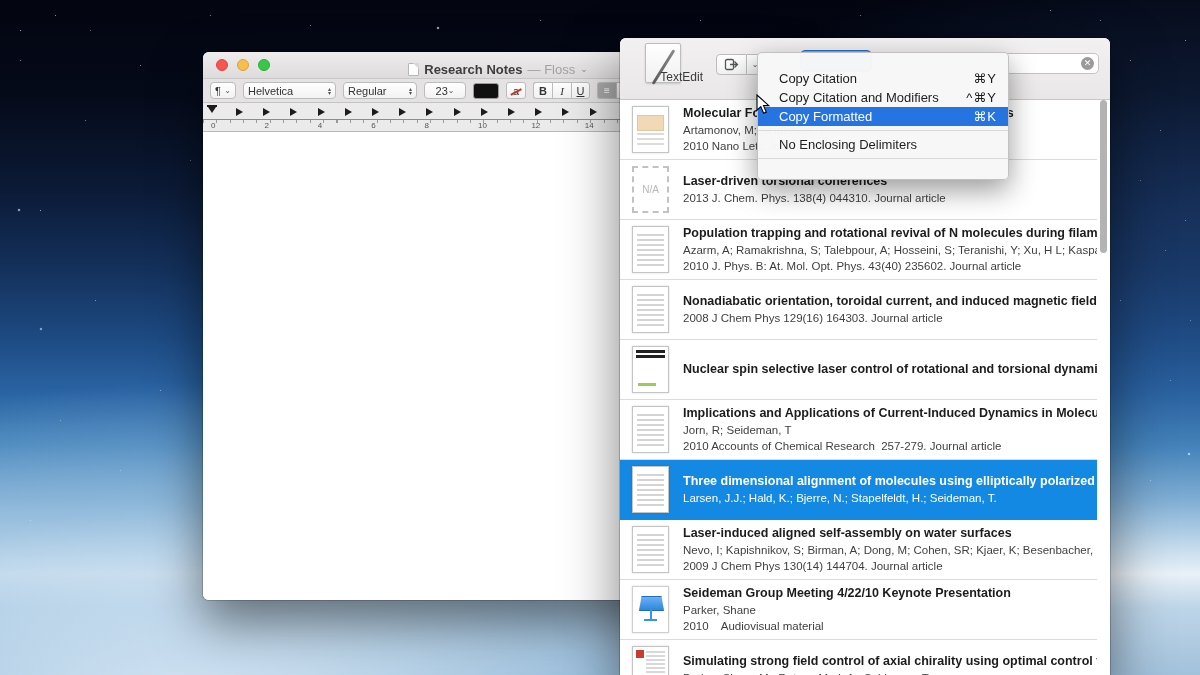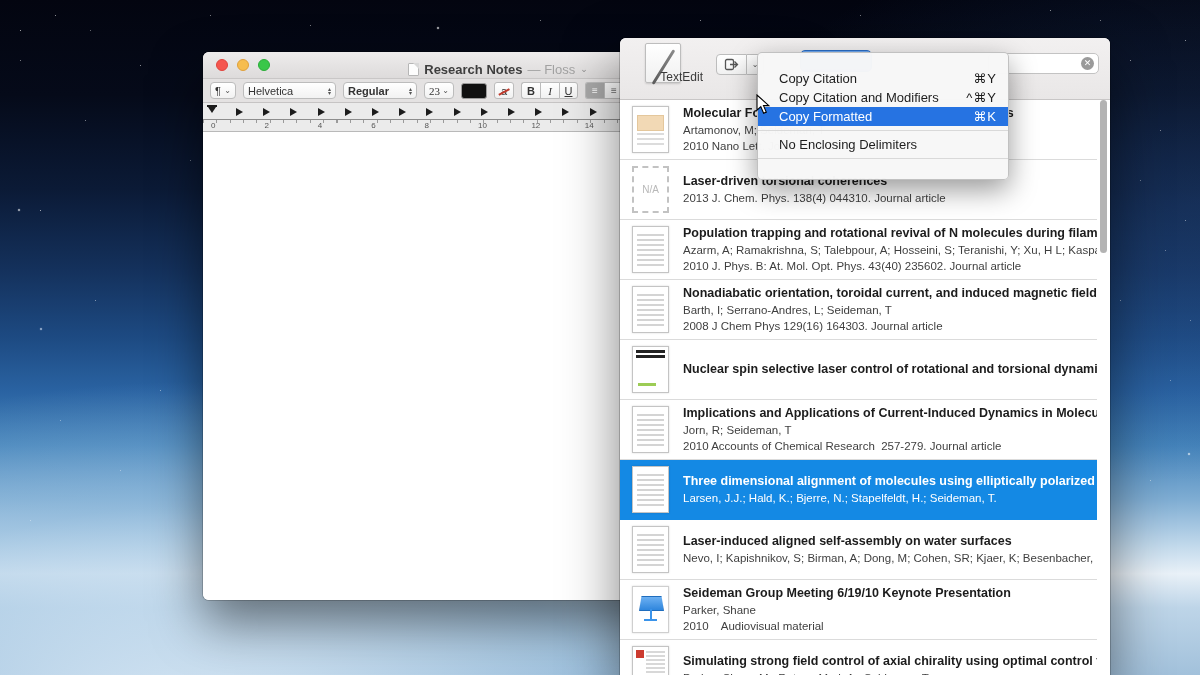--- a/index.html
+++ b/index.html
@@ -49,22 +49,22 @@
   .proxy-icon::after { content:""; position:absolute; right:-1px; top:-1px; border:3px solid #d8d8d8; border-left-color:transparent; border-bottom-color:transparent; }
   .te-title { font-size:13px; color:#3e3e3e; font-weight:bold; }
   .te-edited { font-size:13px; color:#a2a2a2; }
   .te-title-chev { font-size:9px; color:#8f8f8f; }
   .te-toolbar { height:24px; background:#e4e2e2; border-bottom:1px solid #c6c4c4; display:flex; align-items:center; gap:7px; padding:0 7px; flex:none; }
   .ctl { background:linear-gradient(#fff,#f2f2f2); border:1px solid #bcbcbc; border-radius:4px; height:17px;
     display:flex; align-items:center; font-size:11px; color:#333; padding:0 4px; }
   .ctl .stepper { margin-left:auto; display:flex; flex-direction:column; line-height:4px; font-size:6px; color:#555; padding-left:4px; }
   .ctl-para { width:26px; justify-content:space-between; }
   .ctl-font { width:93px; }
-  .ctl-style { width:74px;font-weight:bold; }
-  .ctl-size { width:30px; justify-content:space-between;font-family:Liberation Serif, serif; }
+  .ctl-style { width:74px; }
+  .ctl-size { width:42px; justify-content:center; }
   .chev-sm { font-size:8px; color:#555; }
   .colorwell { width:26px; height:16px; border:1px solid #9c9c9c; border-radius:3px; background:#111; }
   .btn-sq { width:20px; height:17px; background:linear-gradient(#fff,#f1f1f1); border:1px solid #bcbcbc; border-radius:3px;
     display:flex; align-items:center; justify-content:center; font-size:11px; color:#333; position:relative; }
   .strike-a::after { content:""; position:absolute; left:3px; right:3px; top:8px; height:1.5px; background:#c0392b; transform:rotate(-28deg); }
   .biu { display:flex; }
   .biu .btn-sq { border-radius:0; border-right-width:0; width:19px; }
   .biu .btn-sq:first-child { border-radius:3px 0 0 3px; }
   .biu .btn-sq:last-child { border-radius:0 3px 3px 0; border-right-width:1px; }
   .seg { display:flex; }
@@ -271,21 +271,20 @@
         <div class="row-text">
           <div class="row-title">Population trapping and rotational revival of N molecules during filamentation</div>
           <div class="row-authors">Azarm, A; Ramakrishna, S; Talebpour, A; Hosseini, S; Teranishi, Y; Xu, H L; Kasparian, J</div>
           <div class="row-meta">2010 J. Phys. B: At. Mol. Opt. Phys. 43(40) 235602. Journal article</div>
         </div>
       </div>
       <div class="pp-row">
         <div class="thumb thumb-lines"></div>
         <div class="row-text">
           <div class="row-title">Nonadiabatic orientation, toroidal current, and induced magnetic field in BeO molecules</div>
-          <div class="row-authors">Barth, I; Serrano-Andres, L; Seideman, T</div>
           <div class="row-meta">2008 J Chem Phys 129(16) 164303. Journal article</div>
         </div>
       </div>
       <div class="pp-row">
         <div class="thumb thumb-darkhead"></div>
         <div class="row-text">
           <div class="row-title">Nuclear spin selective laser control of rotational and torsional dynamics</div>
         </div>
       </div>
       <div class="pp-row">
@@ -301,26 +300,27 @@
         <div class="row-text">
           <div class="row-title">Three dimensional alignment of molecules using elliptically polarized laser fields</div>
           <div class="row-authors">Larsen, J.J.; Hald, K.; Bjerre, N.; Stapelfeldt, H.; Seideman, T.</div>
         </div>
       </div>
       <div class="pp-row">
         <div class="thumb thumb-lines"></div>
         <div class="row-text">
           <div class="row-title">Laser-induced aligned self-assembly on water surfaces</div>
           <div class="row-authors">Nevo, I; Kapishnikov, S; Birman, A; Dong, M; Cohen, SR; Kjaer, K; Besenbacher, F</div>
+          <div class="row-meta">2009 J Chem Phys 130(14) 144704. Journal article</div>
         </div>
       </div>
       <div class="pp-row">
         <div class="thumb thumb-keynote"></div>
         <div class="row-text">
-          <div class="row-title">Seideman Group Meeting 6/19/10 Keynote Presentation</div>
+          <div class="row-title">Seideman Group Meeting 4/22/10 Keynote Presentation</div>
           <div class="row-authors">Parker, Shane</div>
           <div class="row-meta">2010    Audiovisual material</div>
         </div>
       </div>
       <div class="pp-row">
         <div class="thumb thumb-red"></div>
         <div class="row-text">
           <div class="row-title">Simulating strong field control of axial chirality using optimal control theory</div>
           <div class="row-authors">Parker, Shane M.; Ratner, Mark A.; Seideman, Tamar</div>
           <div class="row-meta"></div>

